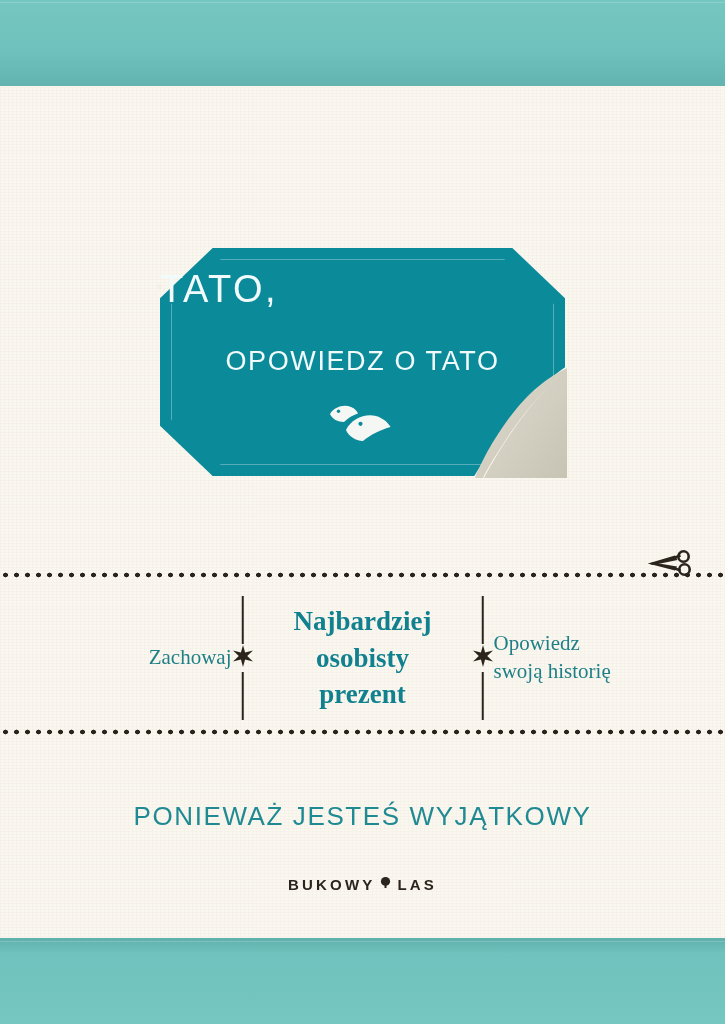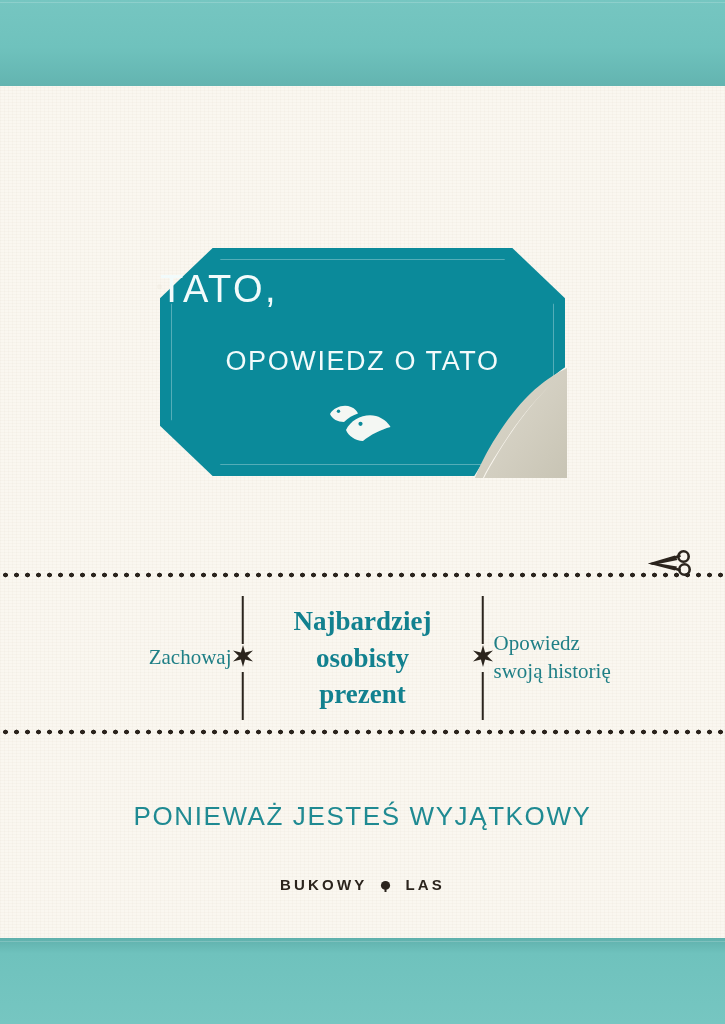--- a/index.html
+++ b/index.html
@@ -148,22 +148,22 @@
     color:#1f8a92;
     font-size:26px;
     font-weight:400;
     letter-spacing:1.6px;
     margin-top:8px;
   }
 
   
   .publisher{
     position:absolute;left:0;right:0;top:876px;
-    display:flex;align-items:flex-end;justify-content:center;
-    gap:12px;
+    display:flex;align-items:flex-start;justify-content:center;
+    gap:4px;
   }
   .pub-word{
     color:#2b241d;
     font-size:15px;
     font-weight:bold;
     letter-spacing:3.2px;
   }
   .pub-mark{display:flex;align-items:center;margin:0 1px 0 0;}
 </style>
 </head>

